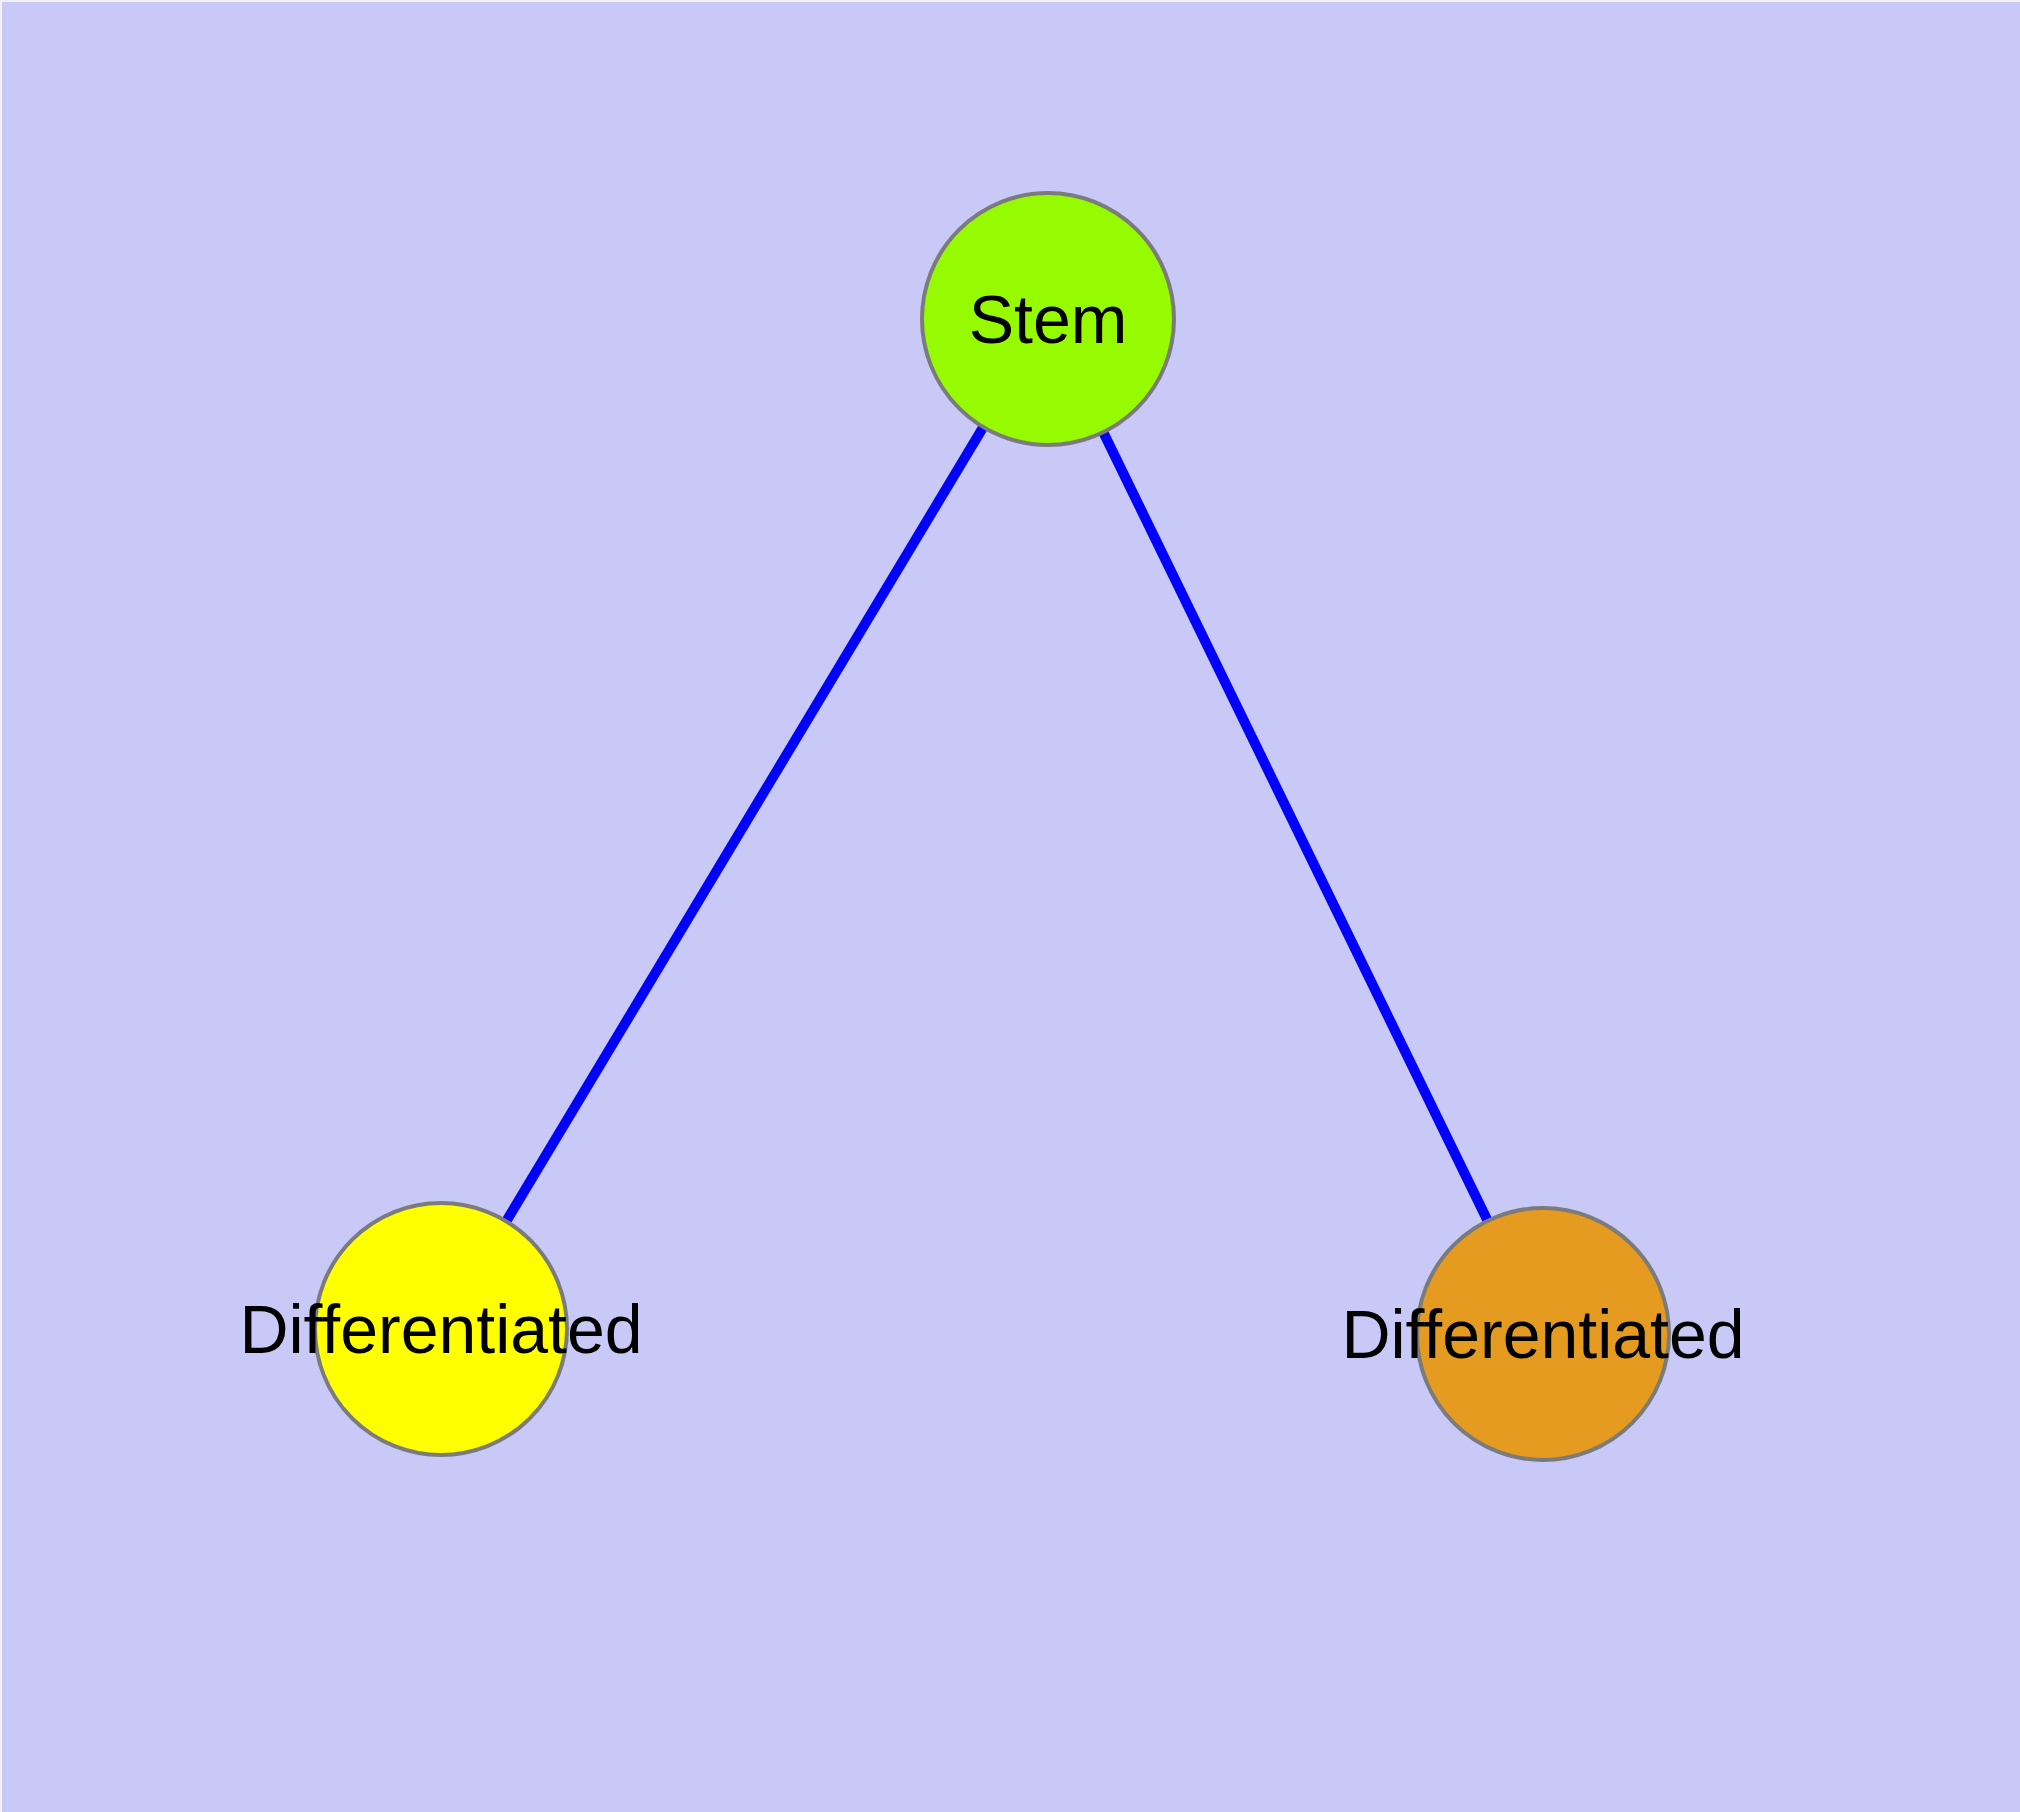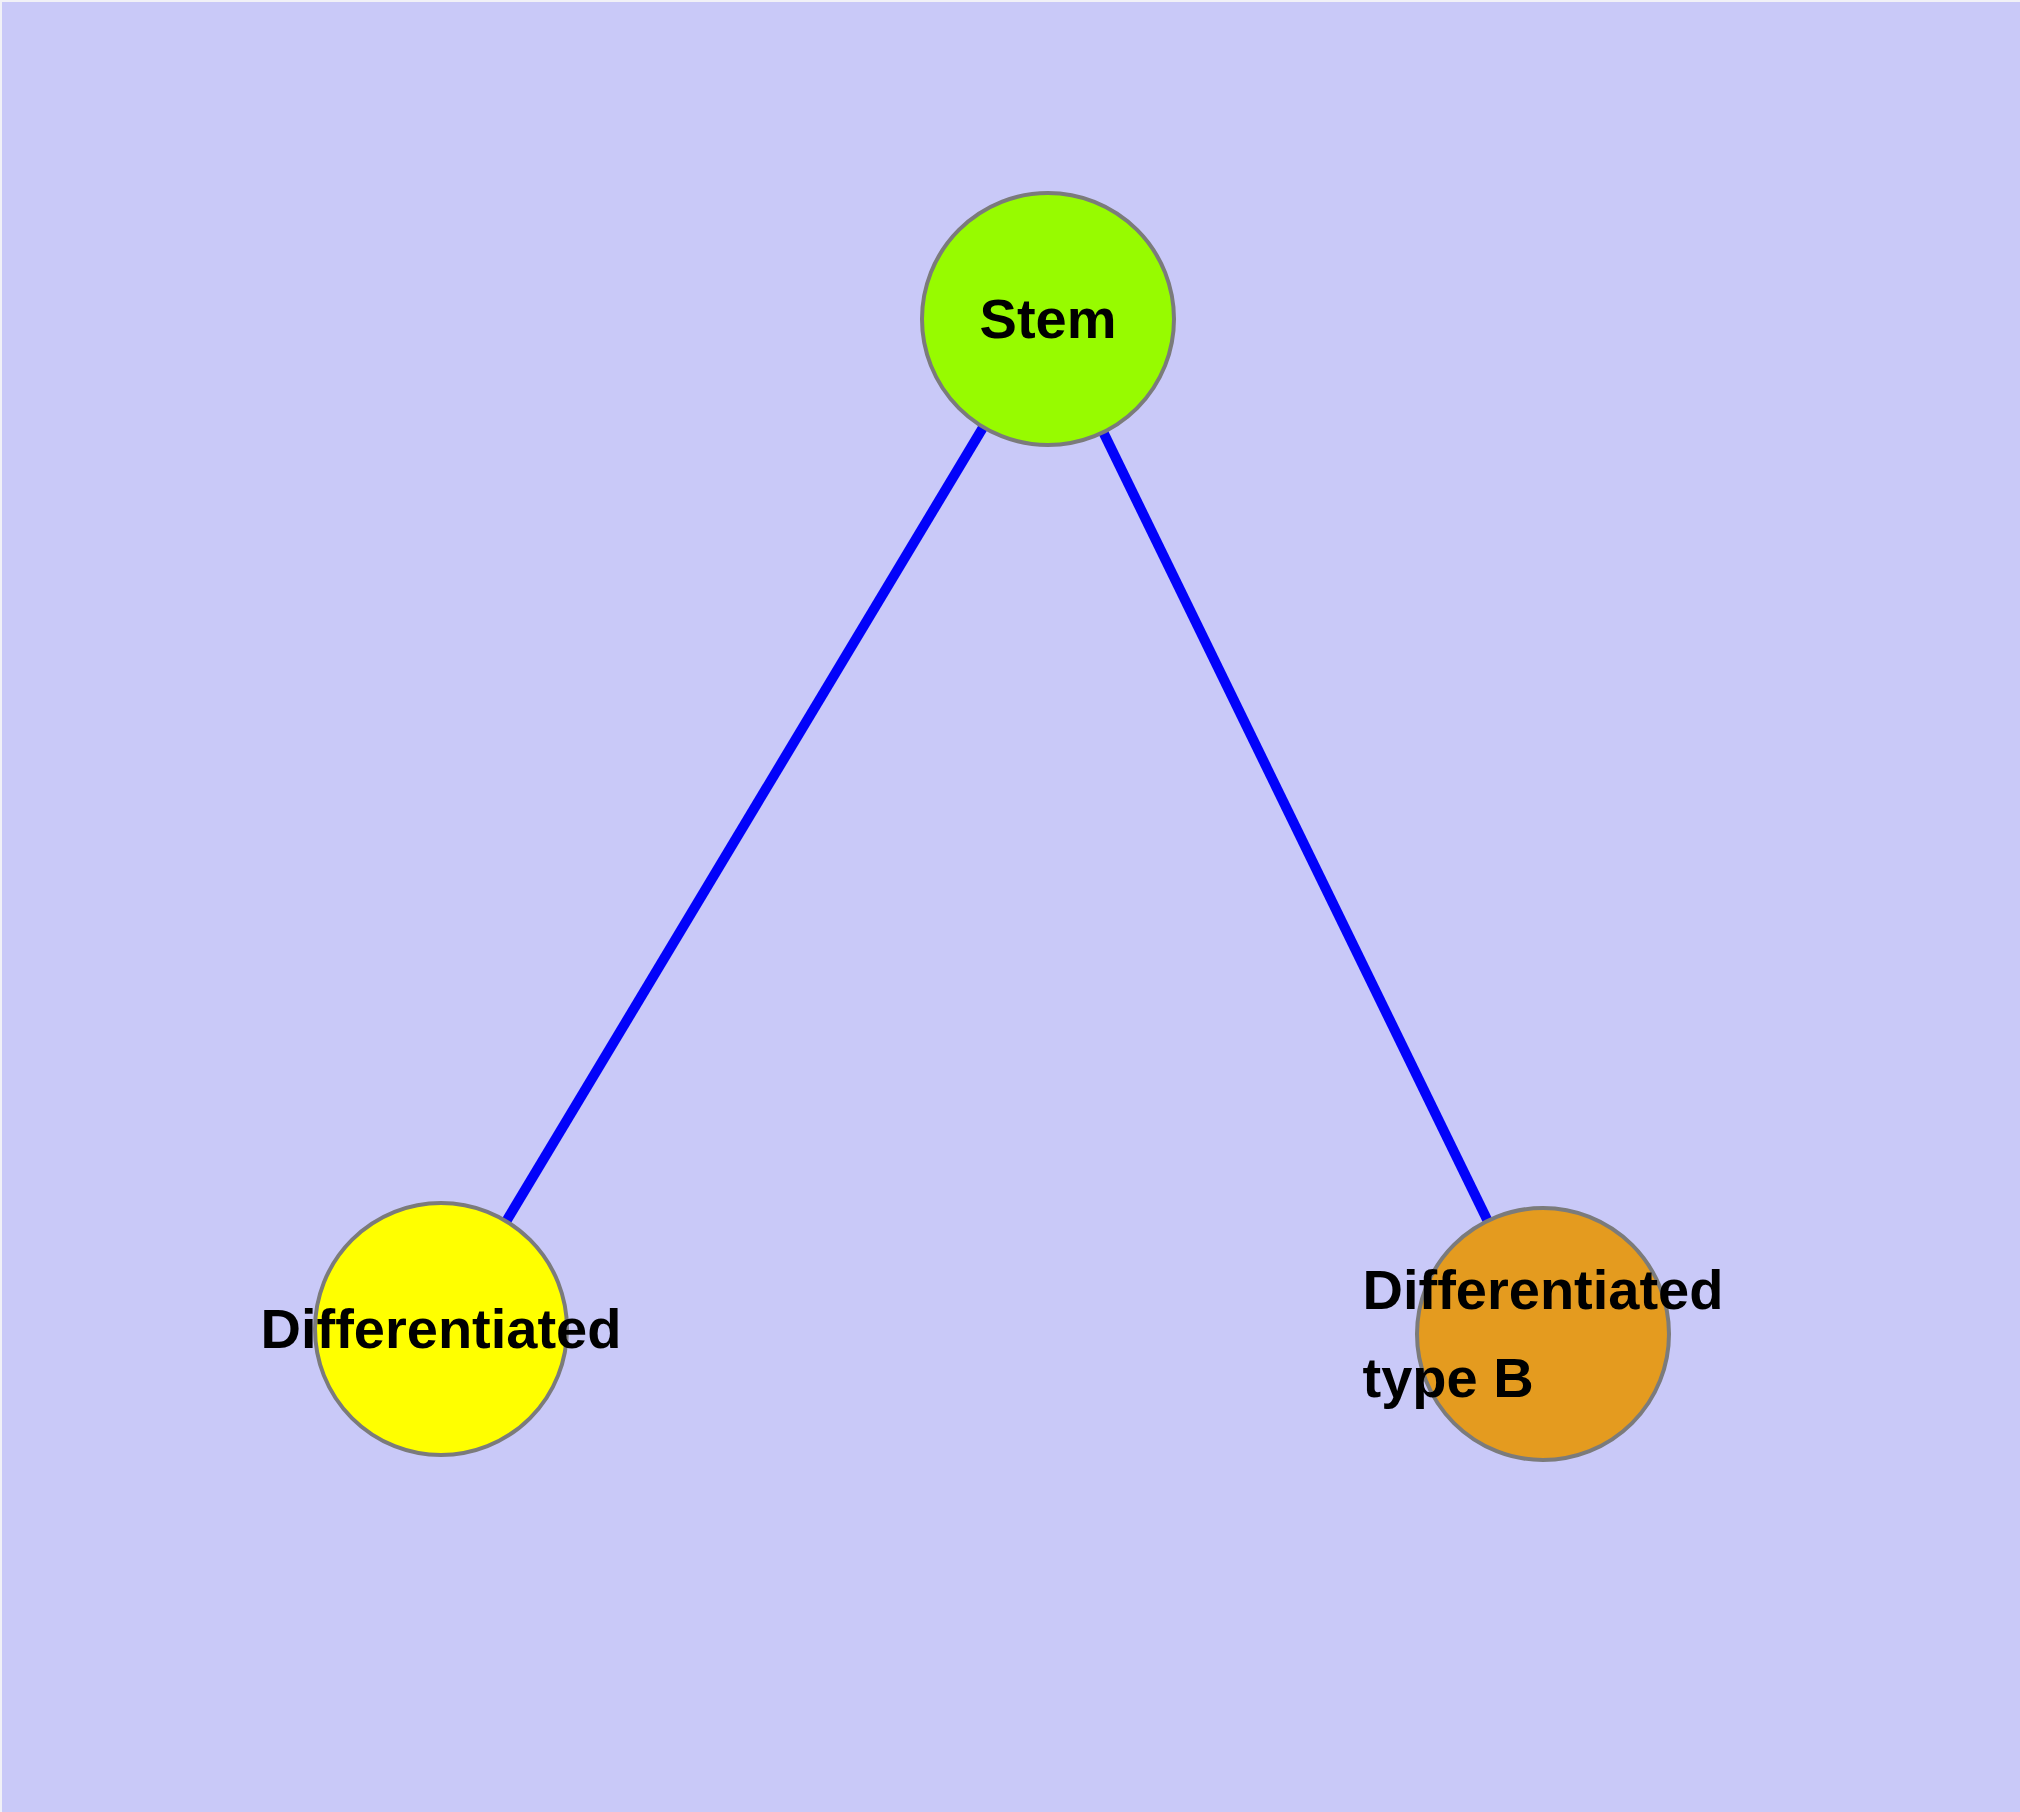--- a/index.html
+++ b/index.html
@@ -26,24 +26,24 @@
     position: absolute;
     border-radius: 50%;
     border: 4.2px solid #7b7b7b;
     box-sizing: border-box;
     z-index: 2;
   }
   .label {
     position: absolute;
     transform: translate(-50%, -50%);
     z-index: 3;
-    font-weight: bold;
-    font-size: 56px;
+    font-weight: normal;
+    font-size: 68px;
     line-height: 88px;
-    text-align: left;
+    text-align: right;
     white-space: nowrap;
     letter-spacing: 0;
   }
   .label .line {
     display: block;
   }
 </style>
 </head>
 <body>
 
@@ -62,17 +62,16 @@
   <div class="label" style="left: 1046px; top: 317px; color: rgb(0, 0, 0);">
     <span class="line">Stem</span>
   </div>
 
   <div class="label" style="left: 439px; top: 1327px; color: rgb(0, 0, 0);">
     <span class="line">Differentiated</span>
   </div>
 
   <div class="label" style="left: 1541px; top: 1332px; color: rgb(0, 0, 0);">
     <span class="line">Differentiated</span>
-    <span class="line">type B</span>
   </div>
 
 </div>
 
 
 </body></html>

